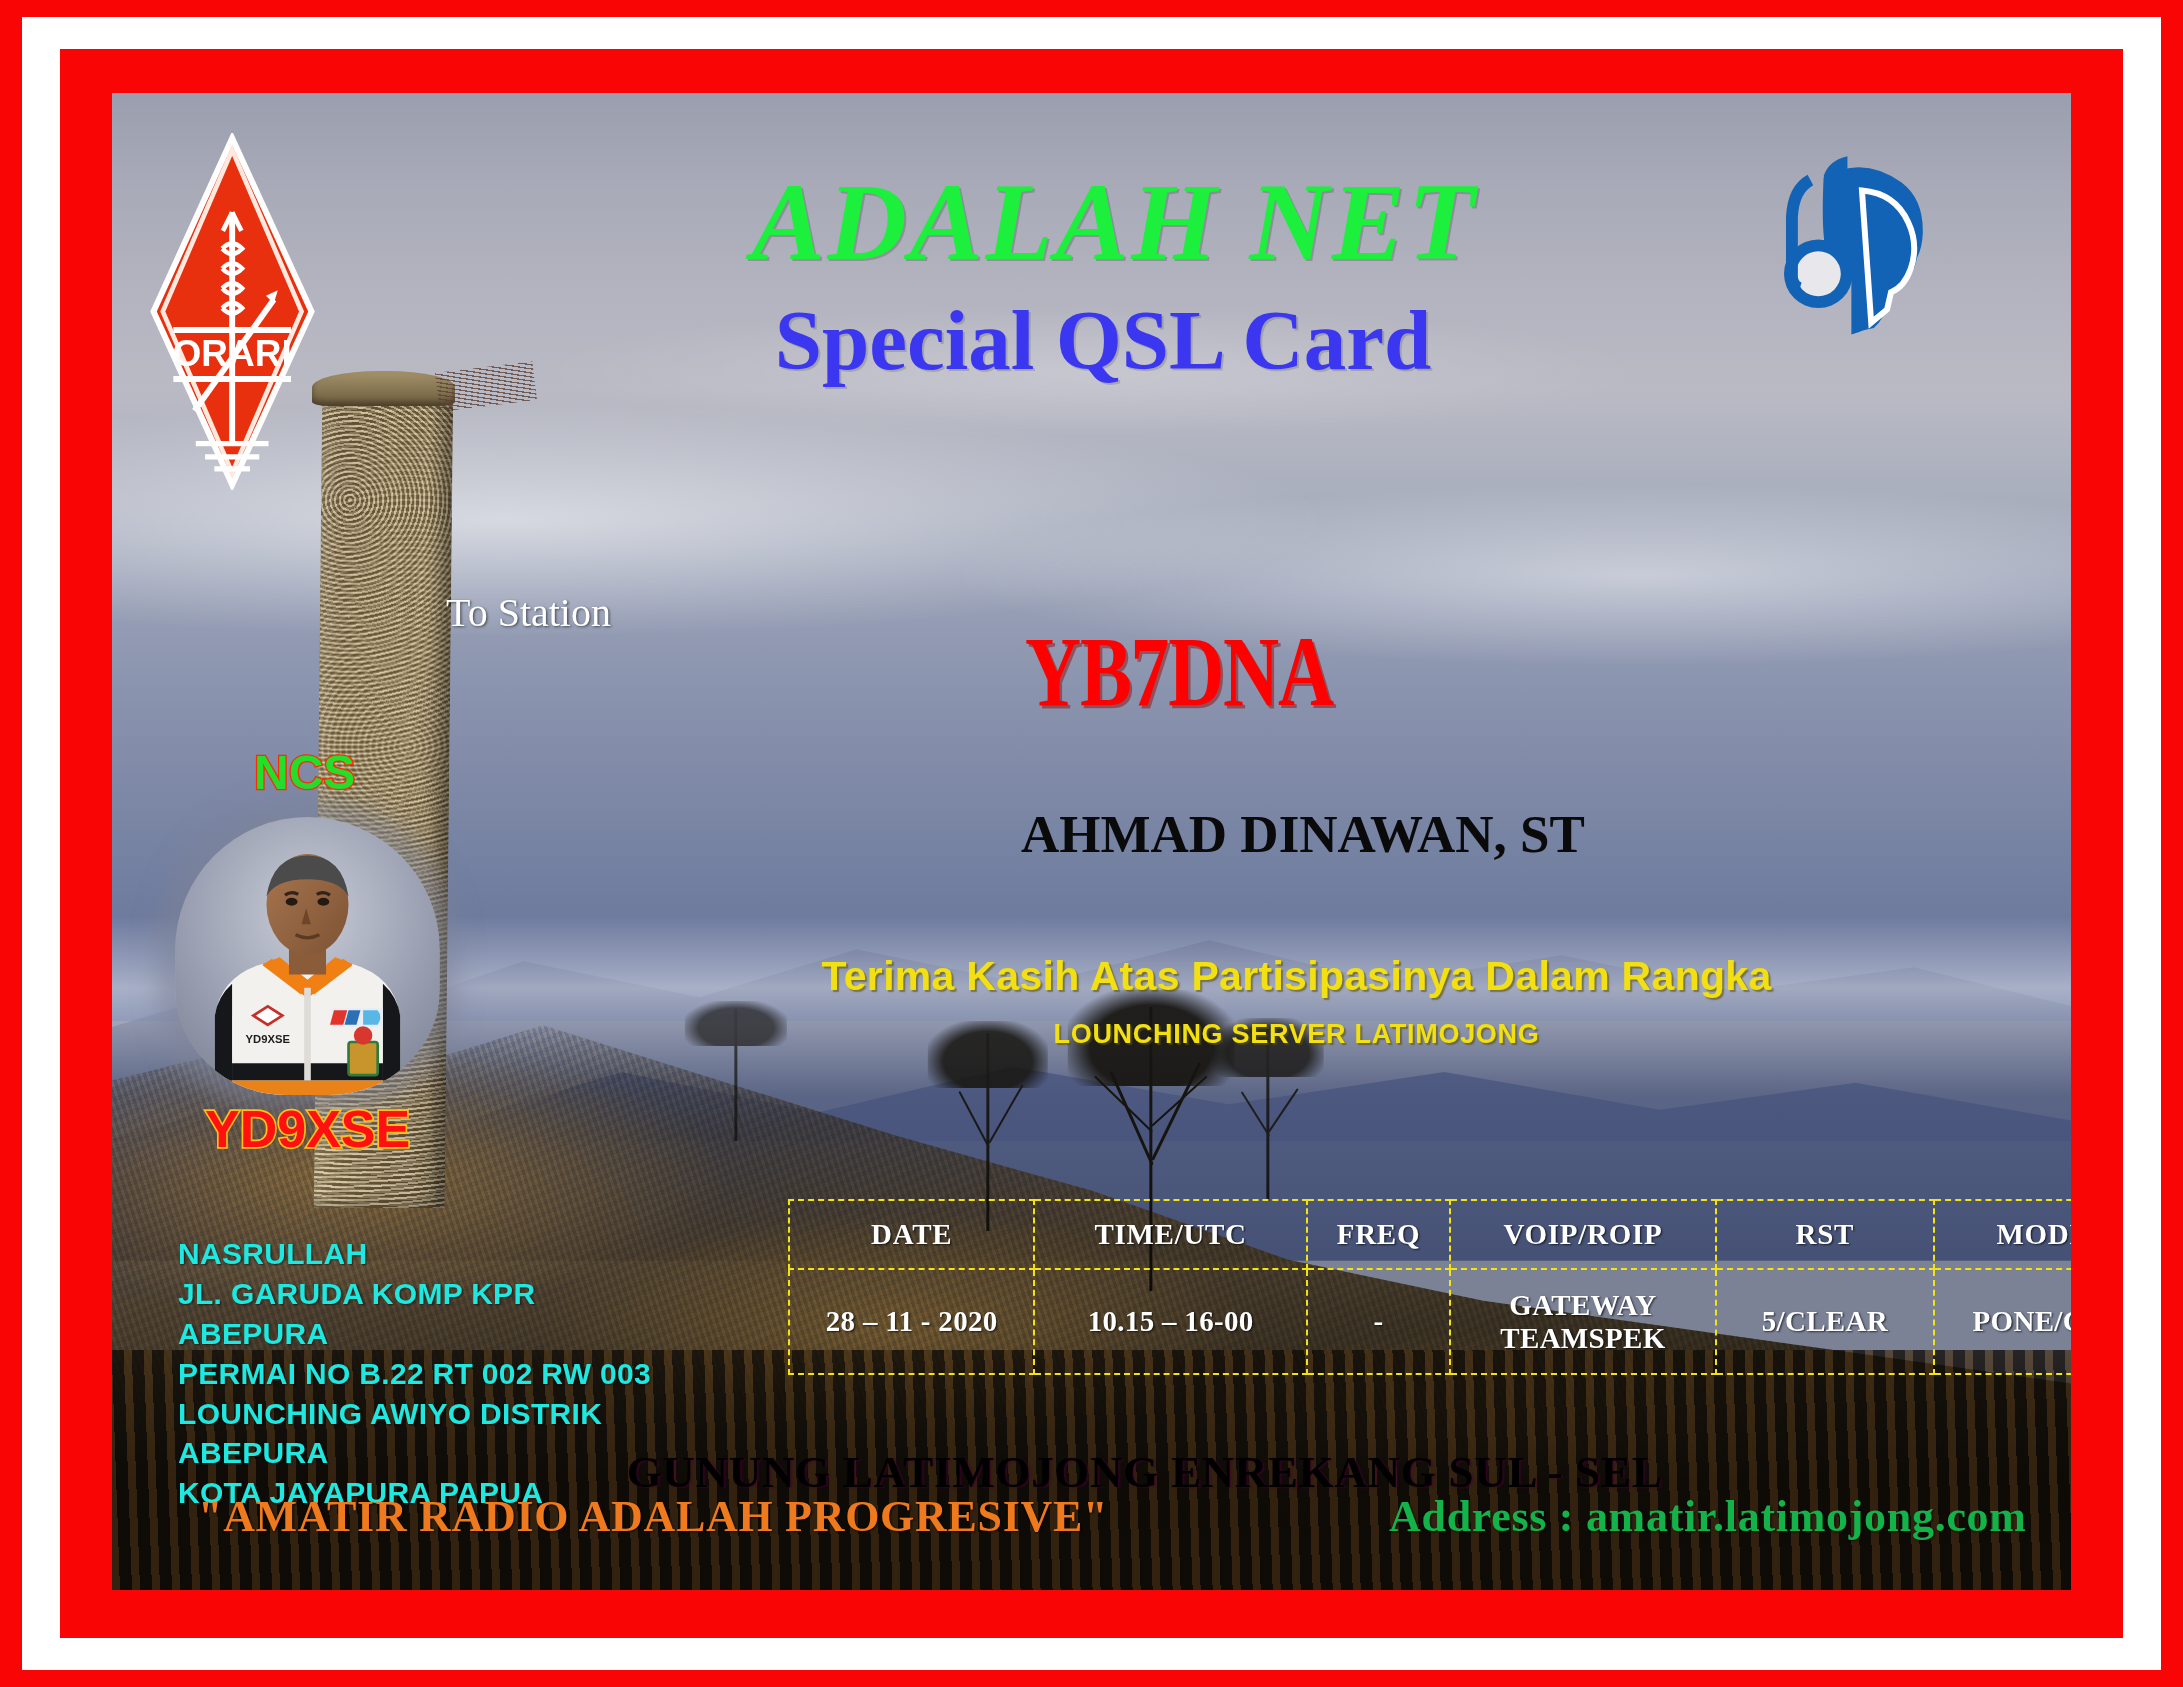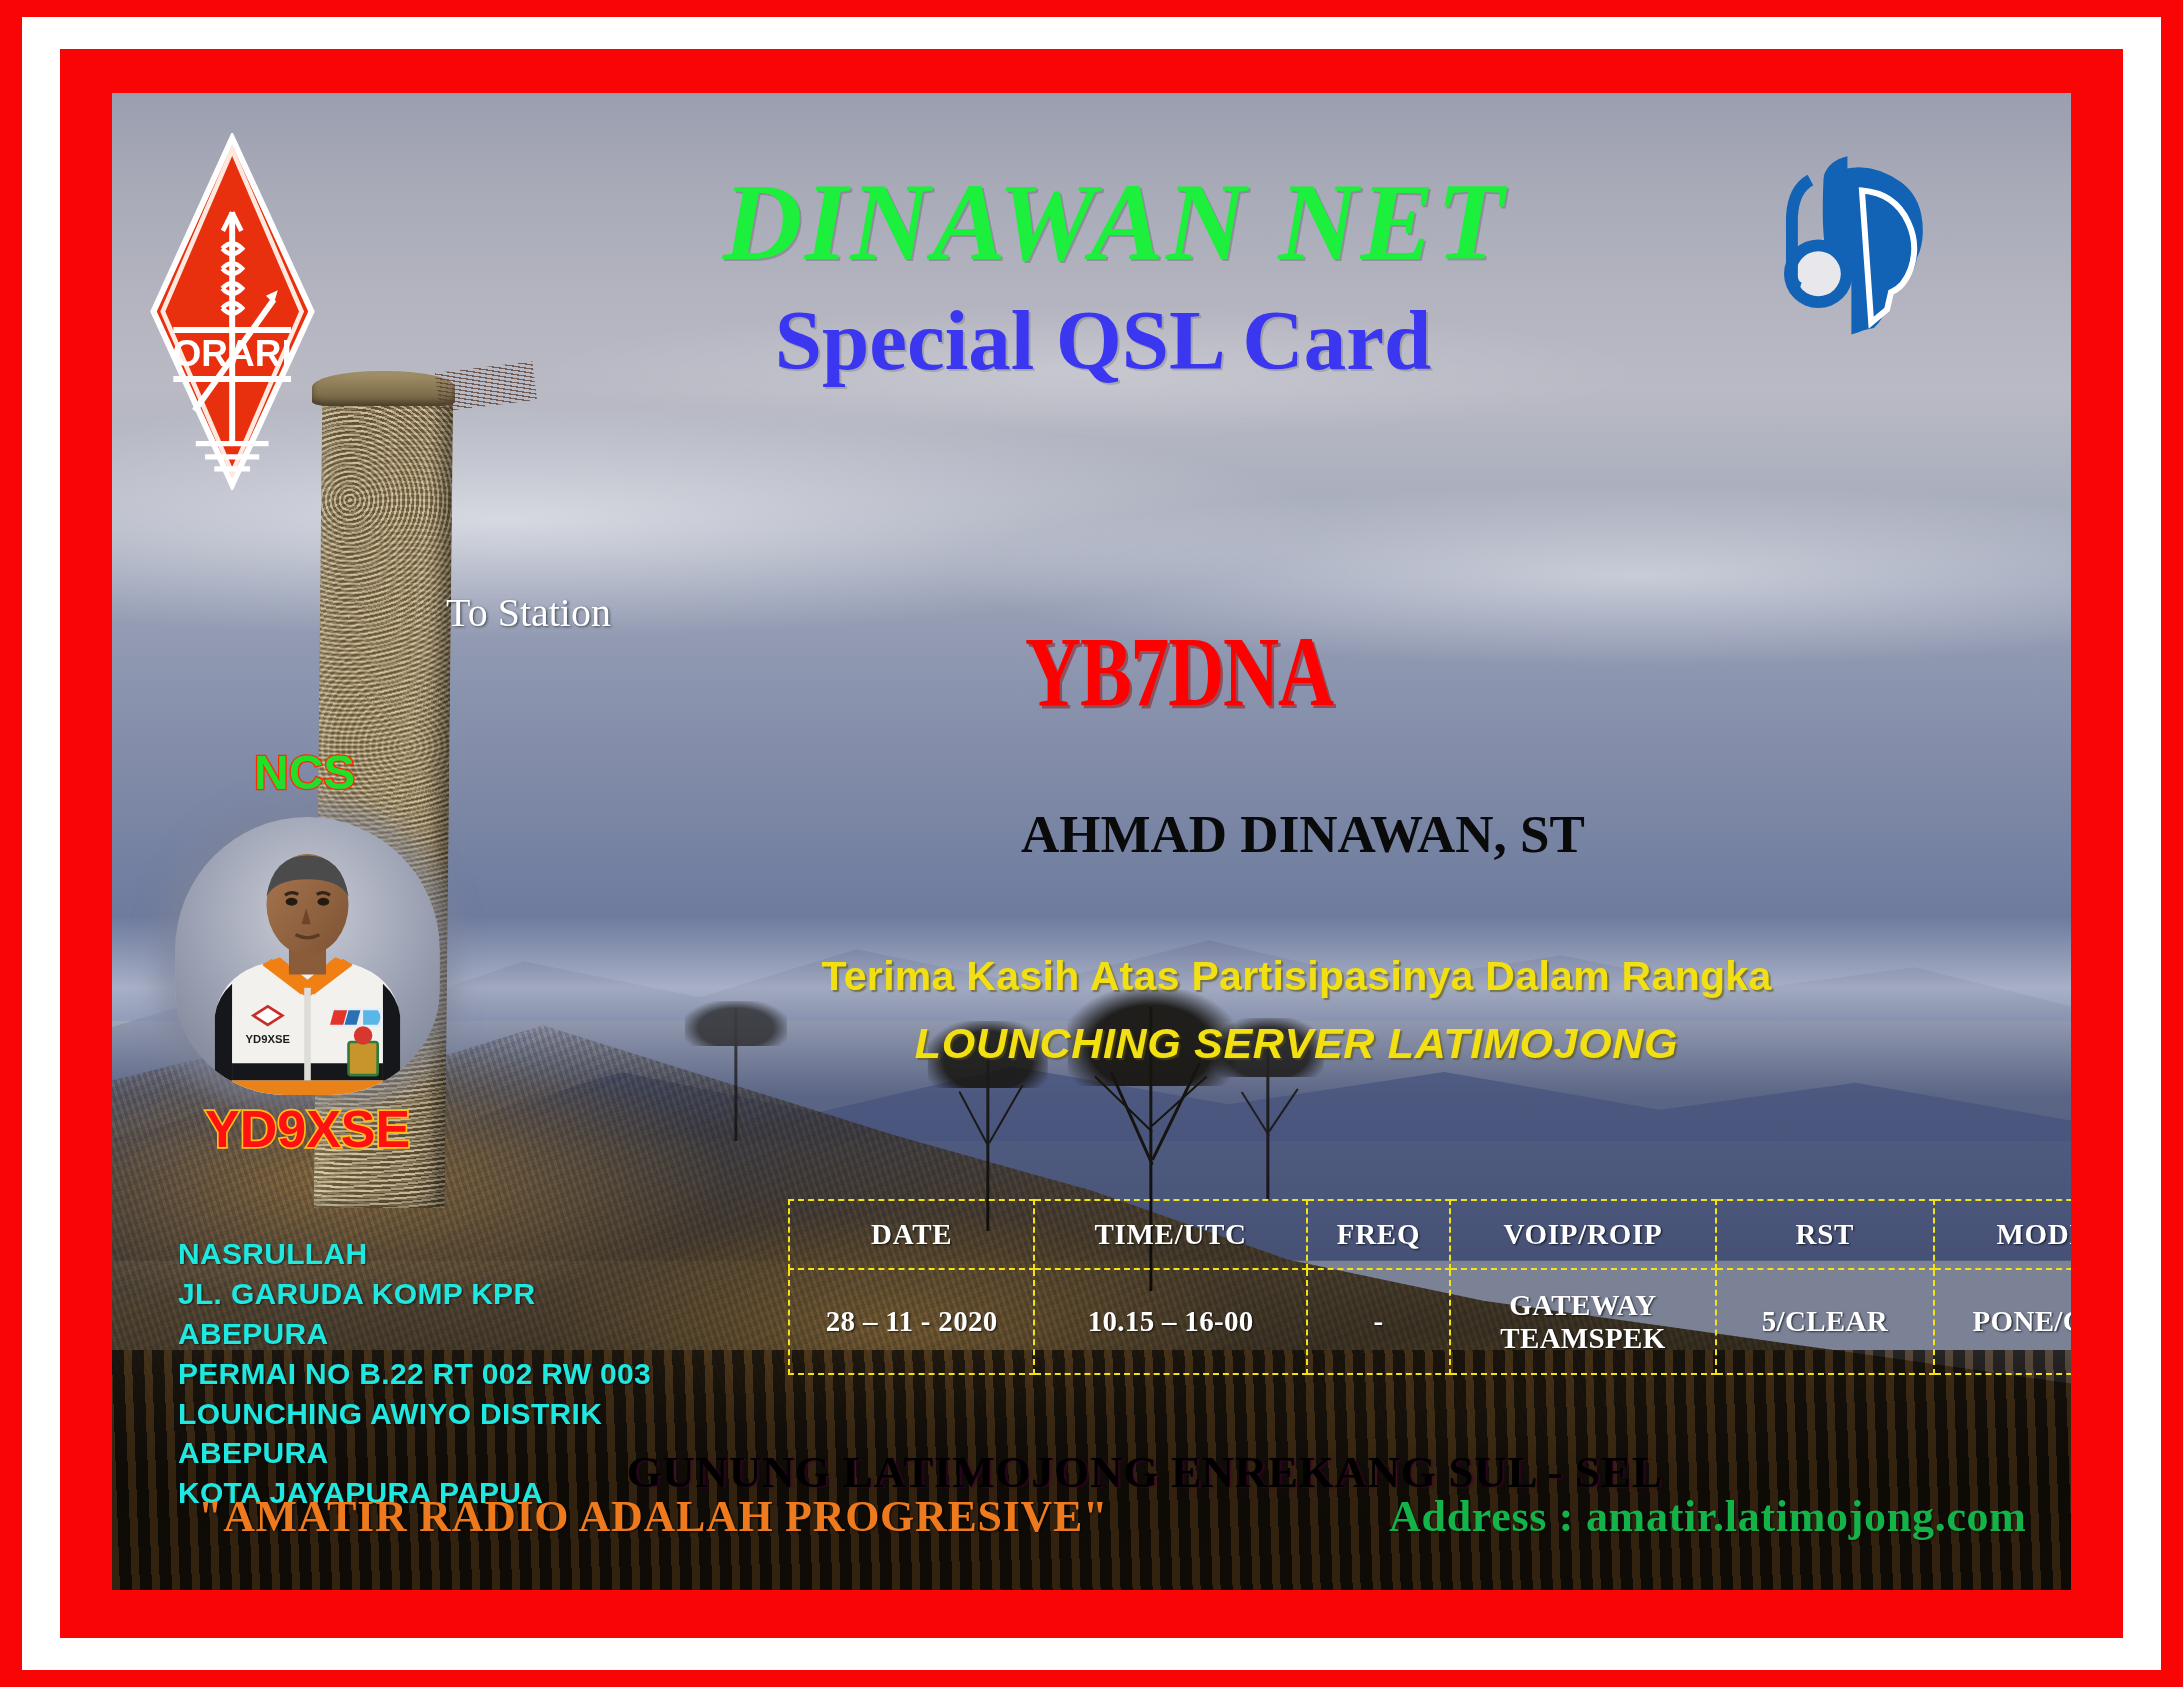--- a/index.html
+++ b/index.html
@@ -175,21 +175,21 @@
     padding-left:423px;
   }
 
   .yellow-line{
     position:absolute; left:0; right:0; text-align:center;
     font-family:"Liberation Sans", sans-serif; font-weight:bold;
     color:#f2e012; padding-left:410px;
     text-shadow:2px 2px 1.3px rgba(90,80,10,.6);
   }
   #thanks-line{ top:860px; font-size:41px; letter-spacing:0.3px; }
-  #event-line{ top:926px; font-size:43px; font-style:italic; letter-spacing:0.7px; }
+  #event-line{ top:926px; font-size:27px; letter-spacing:0.7px; }
   #date-line{  top:996px; font-size:41px; letter-spacing:1.3px; }
 
   
   #ncs-label{
     position:absolute; left:142px; top:652px;
     font-family:"Liberation Sans", sans-serif; font-weight:bold;
     font-size:48px; color:#22e02a;
     -webkit-text-stroke:2.6px #ff2a00;
     paint-order:stroke fill;
   }
@@ -326,21 +326,21 @@
             <path d="M60 58 q60 -34 118 8 q34 26 32 78 q-2 40 -28 58 q-18 12 -22 36 q-4 22 -20 38 q-14 14 -38 20 l0 -88 q-30 -6 -38 -36 q-8 -32 -4 -114 z" fill="#1262b5"></path>
             <path d="M96 90 q42 -20 72 18 q24 28 18 72 q-6 38 -34 52 q-12 6 -18 28 q-6 22 -26 34 l0 -54 q-24 -10 -26 -50 q-2 -60 14 -100 z" fill="#ffffff" opacity=".0"></path>
             <path d="M108 66 q56 -6 84 44 q18 34 8 76 q-8 32 -32 42 q-12 6 -14 24 q-2 20 -18 34 l-28 6 l0 -204 z" fill="#1262b5"></path>
             <path d="M118 78 q50 4 70 48 q16 34 4 70 q-10 28 -30 36 l-6 26 l-24 20 z" fill="none" stroke="#ffffff" stroke-width="9"></path>
             <path d="M60 56 q8 -24 36 -30 l0 34 q-18 6 -22 22 z" fill="#1262b5"></path>
             <circle cx="52" cy="204" r="52" fill="#1262b5"></circle>
             <circle cx="52" cy="204" r="34" fill="#e7e7ec"></circle>
             <path d="M40 62 q-26 14 -28 56 l0 86 q-1 18 12 22" fill="none" stroke="#1262b5" stroke-width="18"></path>
           </svg>
 
-          <div id="title-special-net">DINAWAN NET</div>
+          <div id="title-special-net">ADALAH NET</div>
           <div id="title-qsl">Special QSL Card</div>
 
           <div id="to-station">To Station</div>
           <div id="callsign-main">YB7DNA</div>
           <div id="operator-name">AHMAD DINAWAN, ST</div>
 
           <div class="yellow-line" id="thanks-line">Terima Kasih Atas Partisipasinya Dalam Rangka</div>
           <div class="yellow-line" id="event-line">LOUNCHING SERVER LATIMOJONG</div>
 
           <div id="ncs-label">NCS</div>

